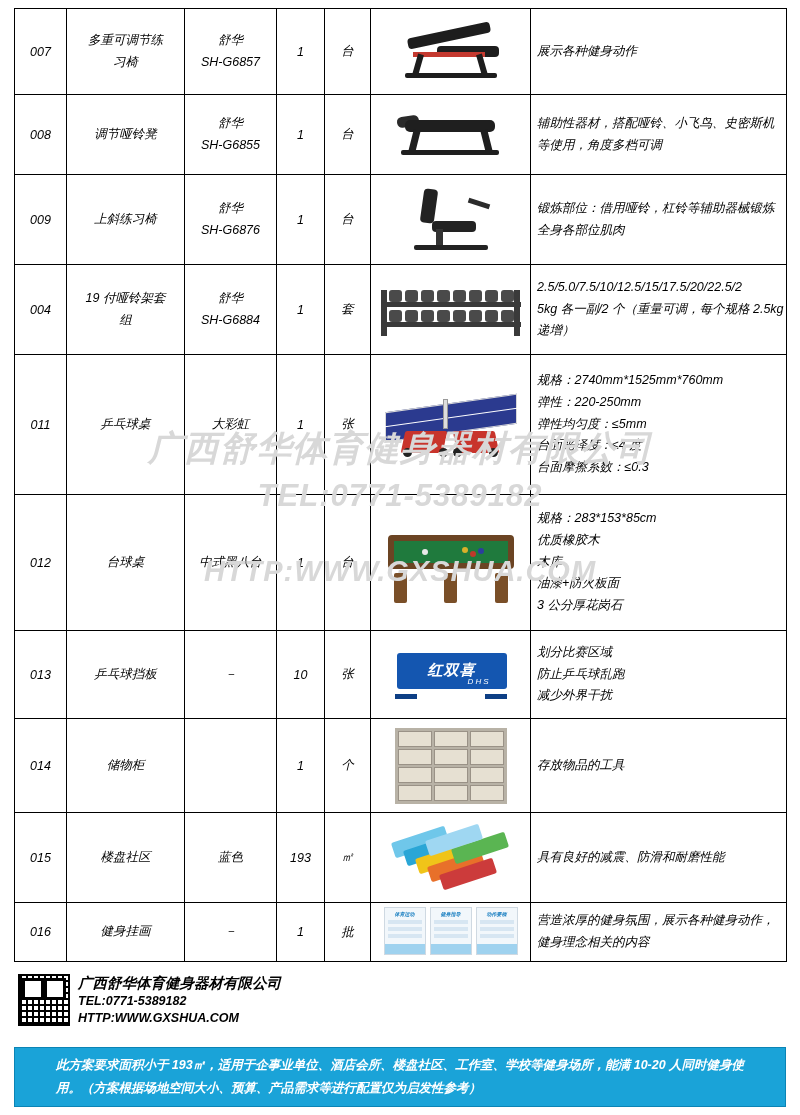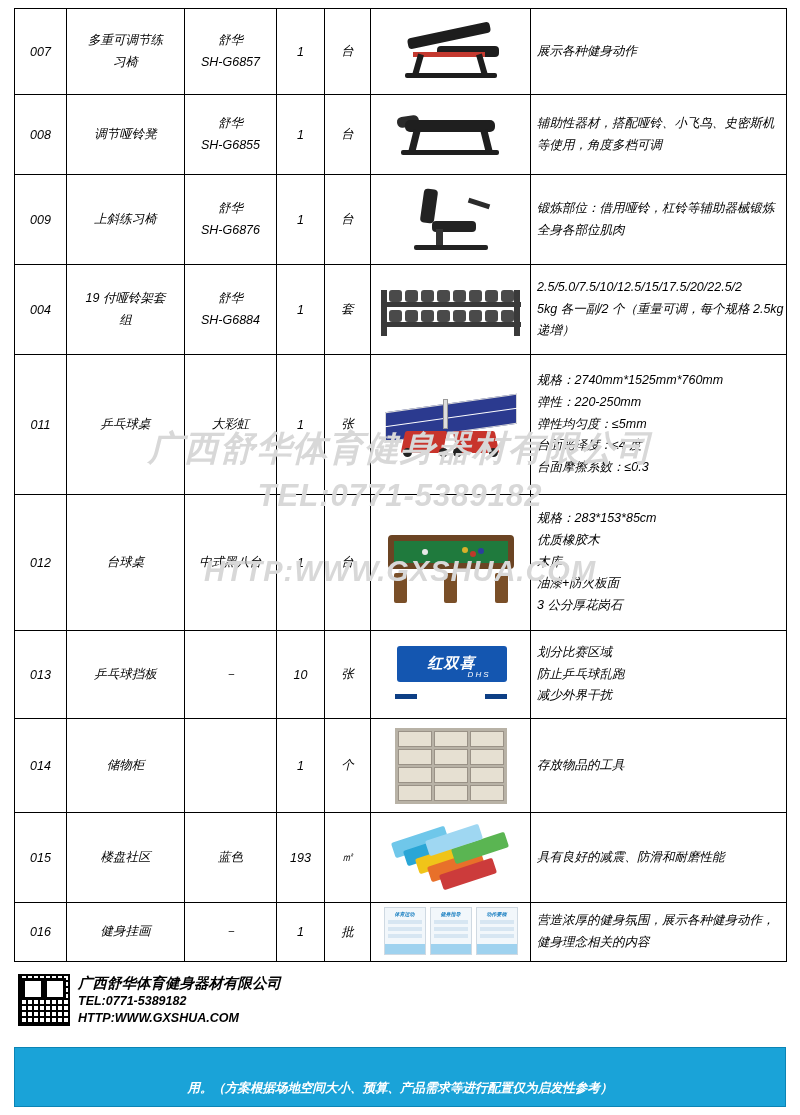--- a/index.html
+++ b/index.html
@@ -258,21 +258,21 @@
   .bil012 .l1 { left: 16px; }
   .bil012 .l2 { left: 66px; }
   .bil012 .l3 { right: 16px; }
   .bil012 .ball {
     position: absolute; width: 6px; height: 6px; border-radius: 50%;
   }
 
   
   .bar013 { width: 128px; height: 60px; }
   .bar013 .panel {
-    position: absolute; left: 10px; top: 1px; width: 110px; height: 36px;
+    position: absolute; left: 10px; top: 8px; width: 110px; height: 36px;
     background: #1456b0; border-radius: 3px;
     display: flex; align-items: center; justify-content: center;
   }
   .bar013 .brand {
     color: #fff; font-size: 15px; font-weight: bold; letter-spacing: 1px;
     font-family: "Liberation Sans", sans-serif;
   }
   .bar013 .dhs {
     position: absolute; bottom: 3px; right: 16px;
     color: #fff; font-size: 8px; letter-spacing: 2px;
@@ -664,18 +664,18 @@
     <div class="qr"></div>
     <div class="company-text">
       <div class="company-name">广西舒华体育健身器材有限公司</div>
       <div class="company-line">TEL:0771-5389182</div>
       <div class="company-line">HTTP:WWW.GXSHUA.COM</div>
     </div>
   </div>
 
   <div class="footer">
     <p>
-      <br>
+      <span>此方案要求面积小于 193㎡，适用于企事业单位、酒店会所、楼盘社区、工作室、学校等健身场所，能满 10-20 人同时健身使</span><br>
       <span>用。（方案根据场地空间大小、预算、产品需求等进行配置仅为启发性参考）</span>
     </p>
   </div>
 
 </div>
 
 </body></html>

